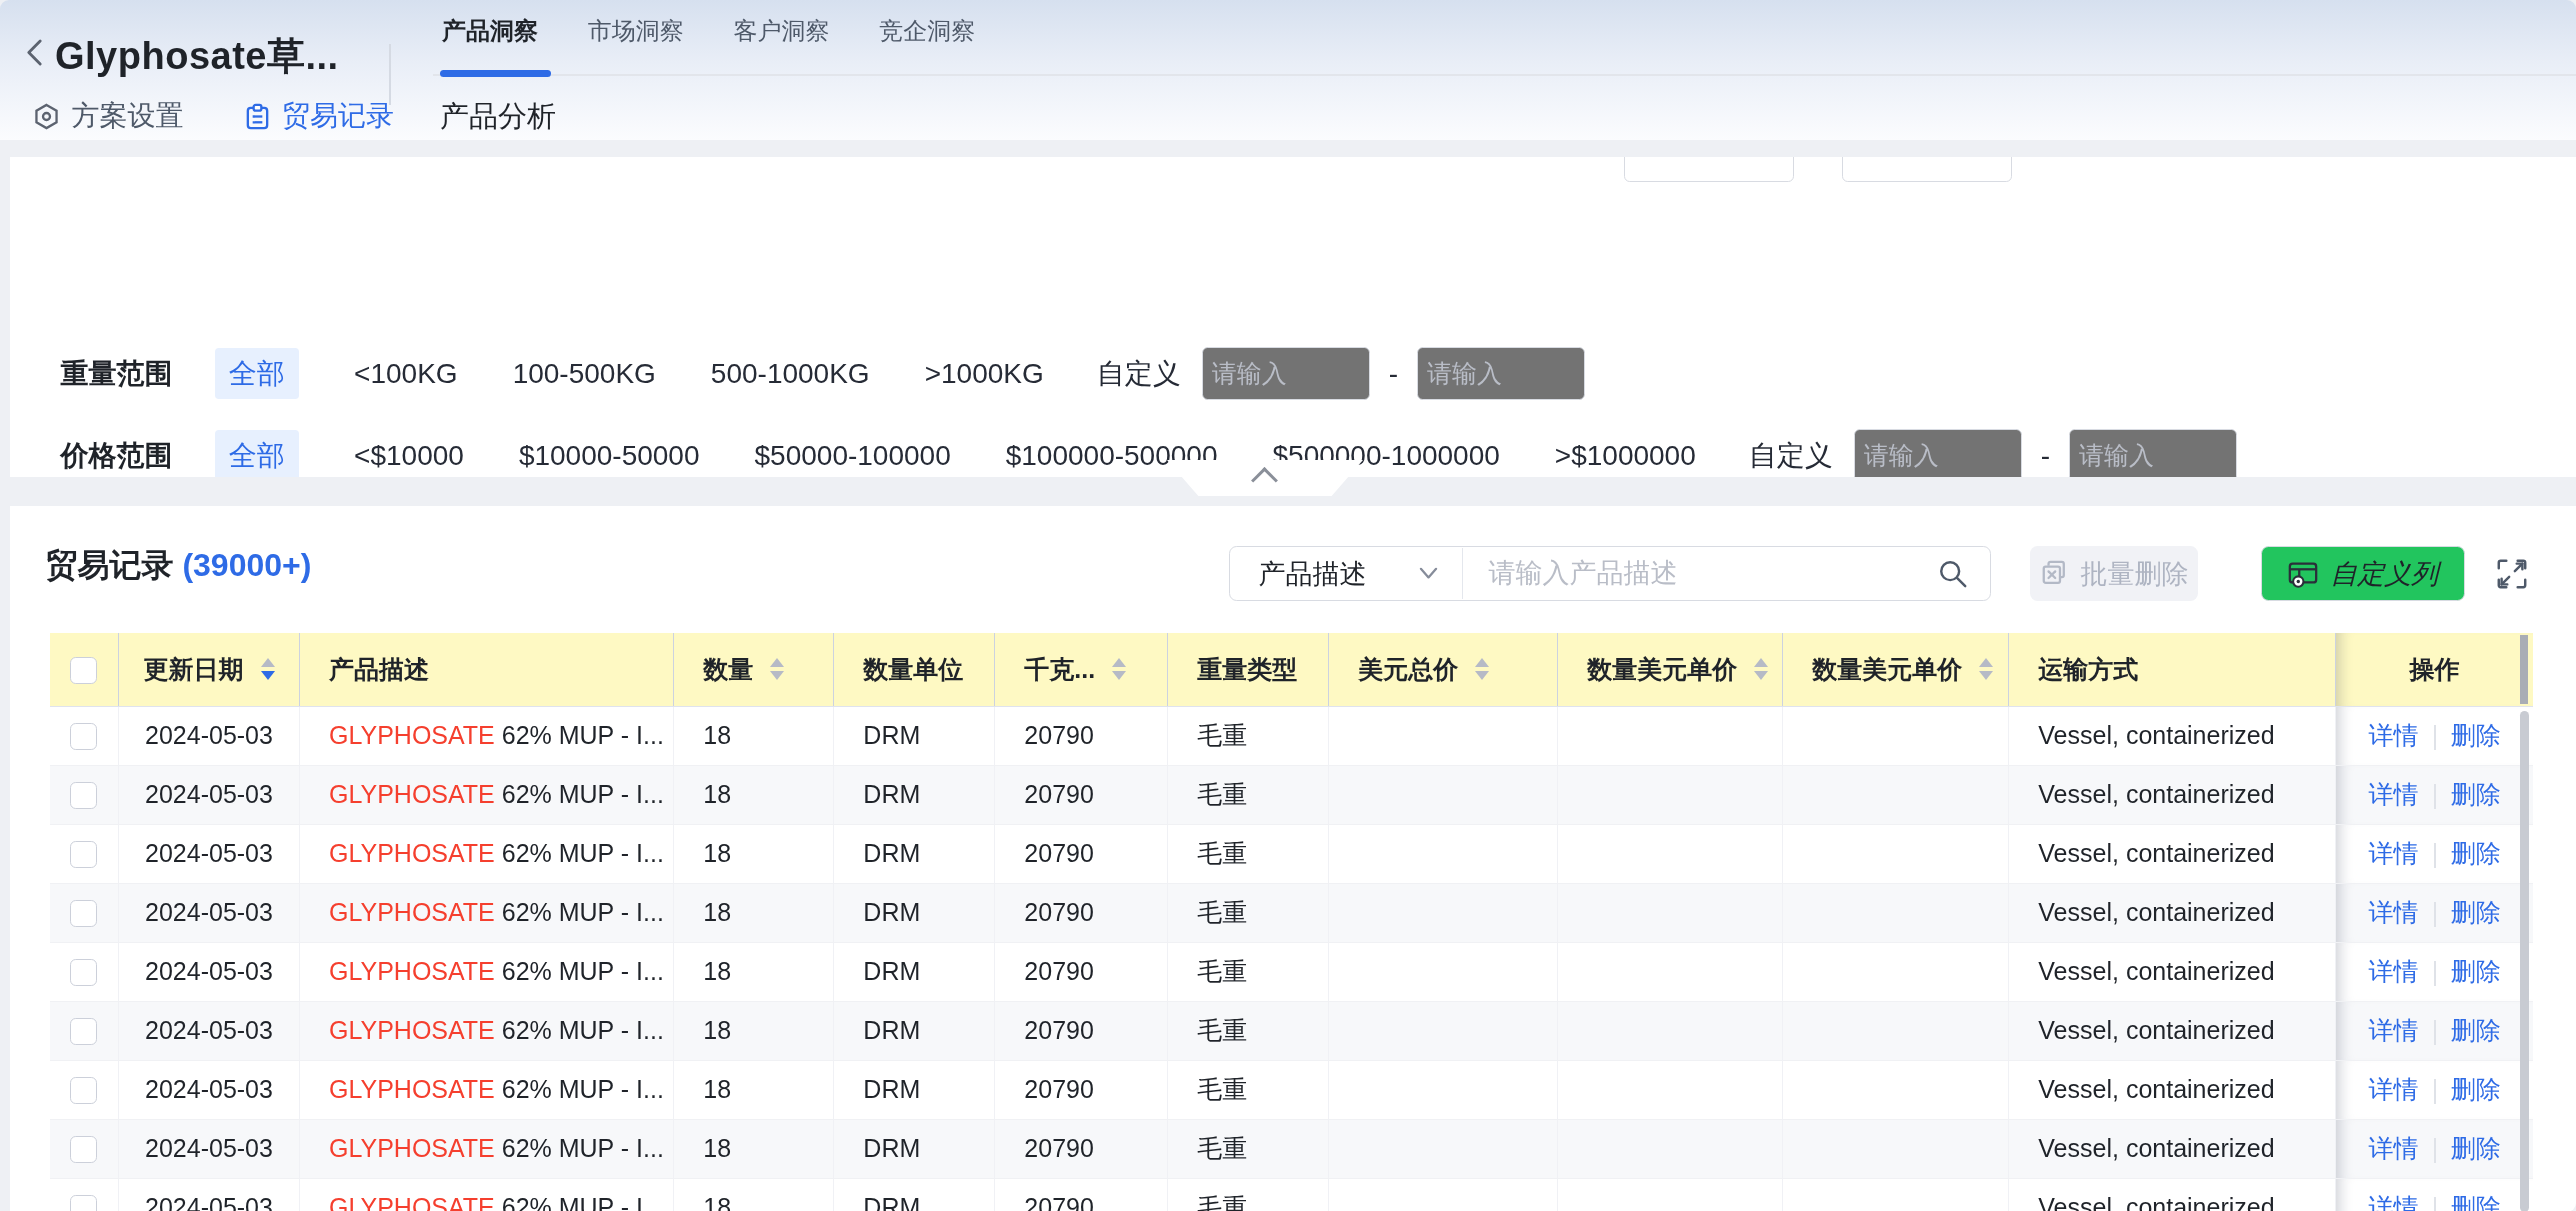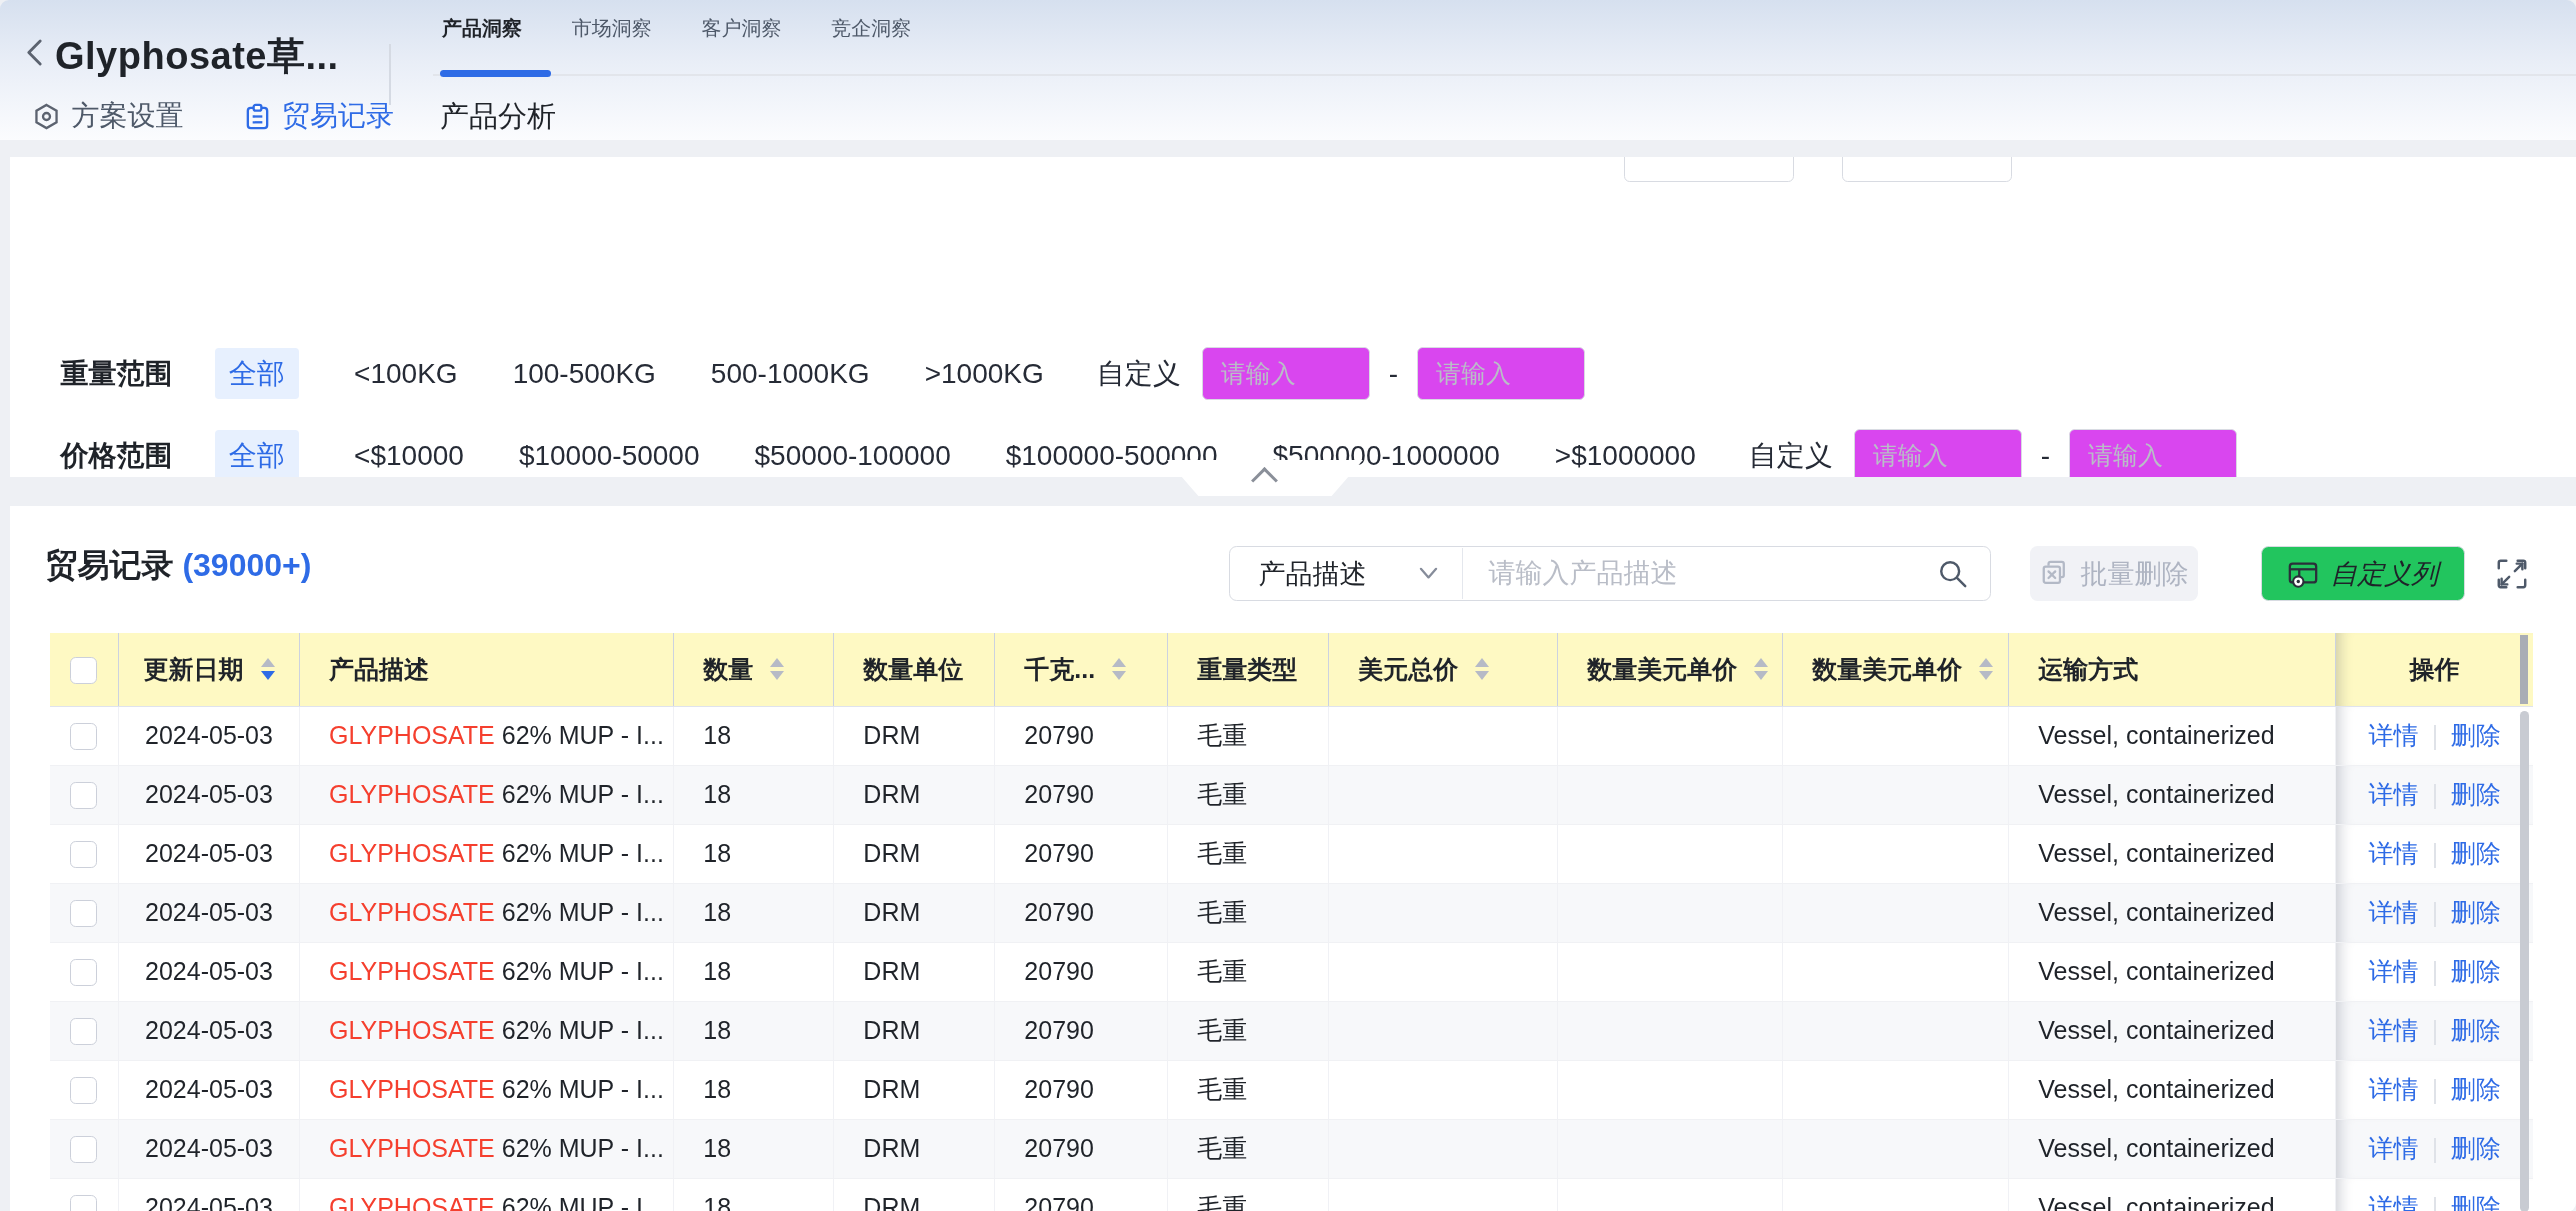--- a/index.html
+++ b/index.html
@@ -10,40 +10,40 @@
   
   .topbar { position:absolute; left:0; top:0; width:2576px; height:140px;
             background:linear-gradient(180deg,#d6e0ef 0%,#e9eef7 45%,#fbfcfe 100%); }
   .back-icon { position:absolute; left:25px; top:38px; width:19px; height:29px; cursor:pointer; }
   .page-title { position:absolute; left:55px; top:30.5px; font-size:38px; font-weight:bold; color:#1f2329; letter-spacing:0.5px; }
   .left-tabs { position:absolute; left:32px; top:97px; display:flex; gap:59px; align-items:center; }
   .left-tab { display:flex; align-items:center; gap:10.5px; font-size:28px; color:#4e5969; cursor:pointer; }
   .left-tab.active { color:#2e6be6; }
   .v-divider { position:absolute; left:389px; top:44px; width:1.9px; height:61px; background:#d5dae3; }
   .main-tabs { position:absolute; left:440px; top:15.2px; display:flex; gap:46px; }
-  .main-tab { font-size:20px; color:#4e5969; cursor:pointer; padding:0 1.9px; }
+  .main-tab { font-size:24px; color:#4e5969; cursor:pointer; padding:0 1.9px; }
   .main-tab.active { color:#1f2329; font-weight:bold; }
   .tabs-baseline { position:absolute; left:433px; right:0; top:74px; height:1.9px; background:#e2e5eb; }
   .tabs-underline { position:absolute; left:440px; top:70px; width:111px; height:6.7px; border-radius:3.8px; background:#2e6be6; }
   .sub-tab { position:absolute; left:440px; top:97px; font-size:29px; color:#1f2329; cursor:pointer; }
 
   
   .filter-panel { position:absolute; left:9.5px; top:157px; width:2566px; height:320px; background:#ffffff; overflow:hidden; }
   .cut-input { position:absolute; top:-30.5px; height:55px; width:170px; border:1.9px solid #d8dbe2; border-radius:5.7px; background:#fff; }
   .cut-input.a { left:1614px; } .cut-input.b { left:1832px; }
   .f-row { position:absolute; left:51px; right:19px; display:flex; align-items:center; }
   .f-row.weight { top:187px; height:59px; }
   .f-row.price  { top:269px; height:59px; }
   .f-label { width:154px; font-size:28px; font-weight:600; color:#1f2329; flex:none; }
   .f-options { display:flex; align-items:center; gap:55px; }
   .chip { font-size:28px; color:#262b36; cursor:pointer; white-space:nowrap; }
   .chip.sel { color:#2e6be6; background:#e7f0fe; padding:6.7px 14.3px; border-radius:3.8px; }
   .f-custom { font-size:28px; color:#262b36; margin-left:53px; cursor:pointer; white-space:nowrap; }
   .f-input { width:168px; height:53px; border:1.9px solid #d8dbe2; border-radius:5.7px; font-size:25px;
-             padding:0 18px; color:#1f2329; margin-left:21px; outline:none; background:#d946ef; }
+             padding:0 9px; color:#1f2329; margin-left:21px; outline:none; background:#737373; }
   .f-input::placeholder { color:#b9bdc7; }
   .f-dash { font-size:28px; color:#262b36; margin-left:19px; }
   .f-dash + .f-input { margin-left:19px; }
 
   
   .collapse-tab { position:absolute; left:1167px; top:460px; width:196px; height:36px; background:#ffffff;
                   clip-path:polygon(0 0,100% 0,84% 100%,16% 100%); cursor:pointer; }
   .collapse-chevron { position:absolute; left:88px; top:11.4px; width:19px; height:19px;
                       border-top:3.8px solid #8a8f99; border-right:3.8px solid #8a8f99; transform:rotate(-45deg); }
 

